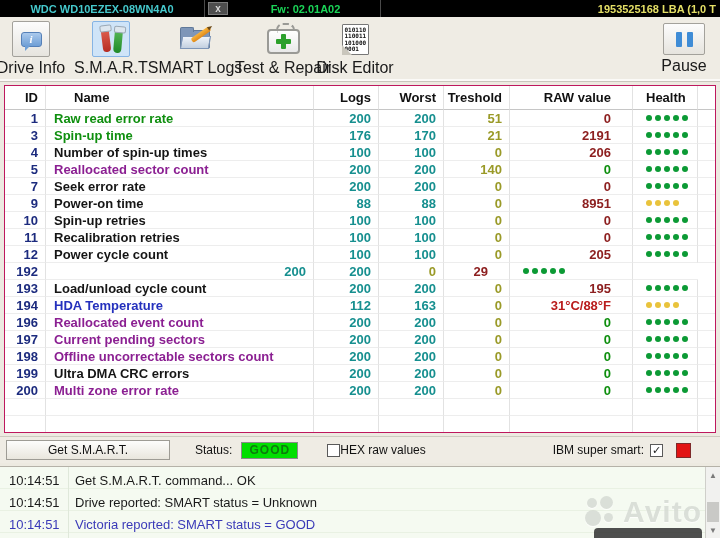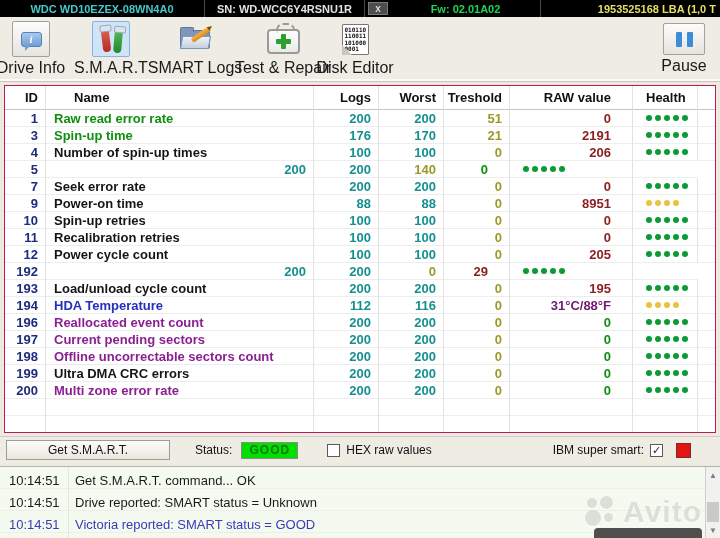--- a/index.html
+++ b/index.html
@@ -67,37 +67,37 @@
   .trow > div:last-child { border-right:none; }
   .thead > div { height:24px; border-bottom:1px solid #c6c6c6; color:#111; }
   .cell-r { justify-content:flex-end; padding-right:7px; }
   .cell-raw { justify-content:flex-end; padding-right:21px; }
   .cell-name { padding-left:8px; }
   .thead .cell-name { padding-left:28px; }
   .cell-health { padding-left:13px; }
   .cid { color:#1c2b7e; }
   .nc-green { color:#0f8f0f; } .nc-black { color:#151515; } .nc-purple { color:#8b1f92; } .nc-blue { color:#2430bd; }
   .cval { color:#168f8f; } .ctres { color:#9a9a28; }
-  .rc-darkred { color:#8d2020; } .rc-green { color:#0f8f0f; } .rc-blue { color:#701a75; }
+  .rc-darkred { color:#8d2020; } .rc-green { color:#0f8f0f; } .rc-blue { color:#b91c1c; }
   .dot { width:6px; height:6px; border-radius:50%; margin-right:3px; display:inline-block; }
   .dot.green { background:#0c9a35; } .dot.yellow { background:#e9c33c; }
 
   
   .statusbar { position:absolute; left:0; top:436px; width:720px; height:27px; background:#EFECE4;
                border-top:1px solid #cdcac0; display:flex; align-items:center; font-size:12px; color:#111; }
   .getsmart { width:164px; height:20px; margin-left:6px; background:linear-gradient(#fdfdfc,#e9e6dd);
               border:1px solid #9e9c95; display:flex; align-items:center; justify-content:center; }
   .stlabel { margin-left:25px; }
   .goodbox { width:57px; height:17px; margin-left:9px; border:1px solid #8a8a8a; color:#0c7a0c;
              font-weight:bold; letter-spacing:1px; display:flex; align-items:center; justify-content:center; }
   .chk { width:13px; height:13px; background:#fff; border:1px solid #5a5a5a; display:flex;
          align-items:center; justify-content:center; font-size:11px; color:#222; }
   .chk.checked::after { content:"✓"; }
   .hexchk { margin-left:29px; }
-  .chklbl { margin-left:6px; }
+  .chklbl { }
   .ibmlbl { margin-left:auto; }
   .ibmchk { margin-left:6px; }
   .ledred { width:15px; height:15px; margin-left:13px; margin-right:29px; border:1px solid #7d2a2a; }
 
   
   .logarea { position:absolute; left:0; top:466px; width:720px; height:72px; border-top:1px solid #b5b2a8;
              background:repeating-linear-gradient(180deg,#f5faf1 0 21px,#e9f1e3 21px 22px); font-size:13px; }
   .logcol { position:absolute; left:68px; top:0; bottom:0; width:1px; background:#dfe8da; }
   .logline { display:flex; height:22px; align-items:center; }
   .logline .t { width:66px; padding-left:9px; color:#1a1a1a; }
@@ -122,21 +122,20 @@
   .wmlogo .c4 { width:9px; height:9px; left:19px; top:17px; }
   .wmtext { font-size:30px; font-weight:bold; color:#d4d9d2; text-shadow:0 1px 1px #ffffff; letter-spacing:1px; }
   .wmshadow { position:absolute; right:18px; bottom:0; width:108px; height:10px; background:rgba(42,42,42,0.82);
               border-radius:4px 4px 0 0; pointer-events:none; }
 </style>
 </head>
 <body>
 
 <div class="titlebar">
   <div class="tseg model" style="color: rgb(69, 200, 204);">WDC WD10EZEX-08WN4A0</div>
-  <div class="tseg serial" style="color: rgb(226, 226, 226);">SN: WD-WCC6Y4RSNU1R</div>
   <div class="xbox">x</div>
   <div class="tseg fw" style="color: rgb(26, 212, 87);">Fw: 02.01A02</div>
   <div class="tcap" style="color: rgb(228, 223, 102);">1953525168 LBA (1,0 T</div>
 </div>
 
 <div class="toolbar">
 
   <div class="tbtn" style="left:0; width:62px;">
     <div class="icon-tile tile-box">
         <div class="bubble">i</div>
@@ -251,20 +250,21 @@
           <span class="dot green"></span>
           <span class="dot green"></span>
           <span class="dot green"></span>
           <span class="dot green"></span>
           <span class="dot green"></span>
         </div>
     <div></div>
   </div>
       <div class="trow">
     <div class="cell-r cid">5</div>
+    <div class="cell-name nc-purple">Reallocated sector count</div>
     <div class="cell-r cval">200</div>
     <div class="cell-r cval">200</div>
     <div class="cell-r ctres">140</div>
     <div class="cell-raw rc-green">0</div>
     <div class="cell-health">
           <span class="dot green"></span>
           <span class="dot green"></span>
           <span class="dot green"></span>
           <span class="dot green"></span>
           <span class="dot green"></span>
@@ -378,21 +378,21 @@
           <span class="dot green"></span>
           <span class="dot green"></span>
           <span class="dot green"></span>
         </div>
     <div></div>
   </div>
       <div class="trow">
     <div class="cell-r cid">194</div>
     <div class="cell-name nc-blue">HDA Temperature</div>
     <div class="cell-r cval">112</div>
-    <div class="cell-r cval">116</div>
+    <div class="cell-r cval">163</div>
     <div class="cell-r ctres">0</div>
     <div class="cell-raw rc-blue">31°C/88°F</div>
     <div class="cell-health">
           <span class="dot yellow"></span>
           <span class="dot yellow"></span>
           <span class="dot yellow"></span>
           <span class="dot yellow"></span>
         </div>
     <div></div>
   </div>

